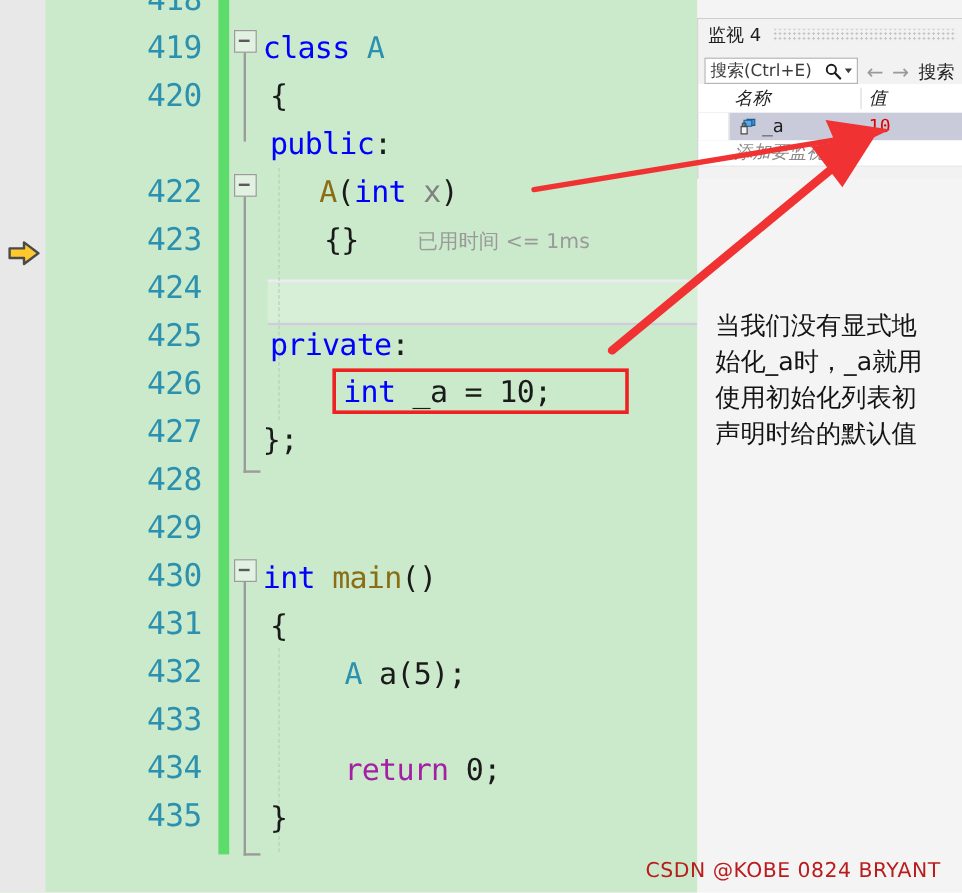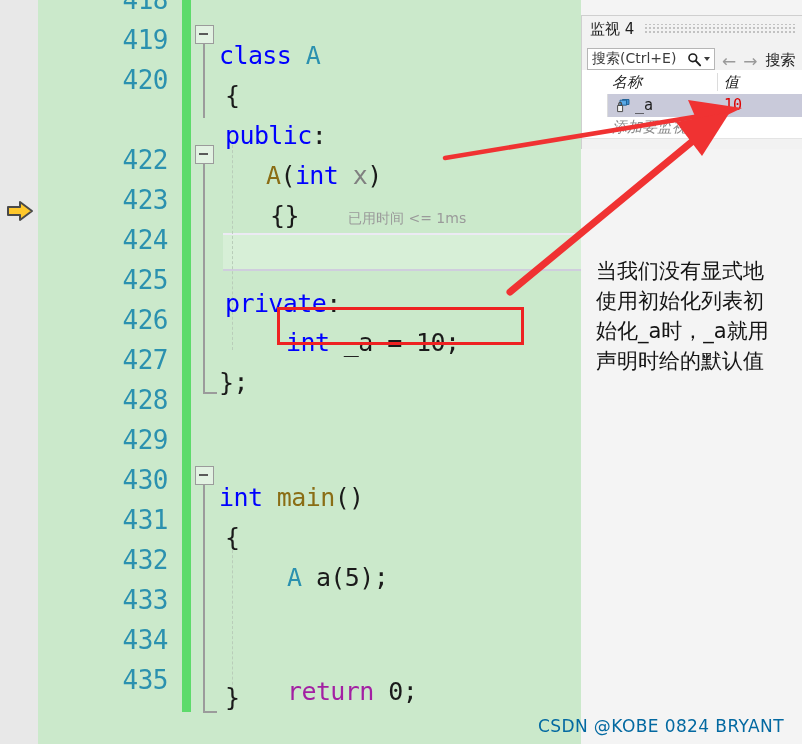--- a/index.html
+++ b/index.html
@@ -68,35 +68,34 @@
   .cline {
     position: absolute;
     left: 0;
     height: 40px;
     line-height: 40px;
     white-space: pre;
     font-family: "DejaVu Sans Mono", "Liberation Mono", monospace;
     font-size: 25px;
     color: #1a1a1a;
     letter-spacing: -0.6px;
-    margin-top: 16px;
   }
   .kw      { color: #0000ff; }
   .type    { color: #2b91af; }
   .fn      { color: #8a6d15; }
   .ident   { color: #808080; }
   .ctrl    { color: #a31fa3; }
   .num     { color: #1a1a1a; }
   .punct   { color: #1a1a1a; }
   .brace   { color: #1a1a1a; }
 
   .elapsed {
     color: #9a9a9a;
     font-family: "DejaVu Sans", "Liberation Sans", sans-serif;
-    font-size: 14px;
+    font-size: 17px;
     letter-spacing: 0;
   }
 
   
   .fold-box {
     position: absolute;
     width: 19px; height: 19px;
     border: 1.6px solid #9b9b9b;
     background: #e2f2e2;
     box-sizing: border-box;
@@ -319,21 +318,21 @@
     left: 0; top: 0;
     width: 802px; height: 744px;
     pointer-events: none;
   }
 
   
   #watermark {
     position: absolute;
     left: 538px; top: 716px;
     font-size: 17px;
-    color: #0369a1;
+    color: #b91c1c;
     letter-spacing: 0.4px;
     white-space: nowrap;
   }
 </style>
 </head>
 <body>
 
 <div id="root">
 
   <div id="editor">
@@ -387,21 +386,21 @@
       <div class="cline" id="ln422" style="top:140px; left:75px;"><span class="fn">A</span><span class="punct">(</span><span class="kw">int</span><span class="punct"> </span><span class="ident">x</span><span class="punct">)</span></div>
       <div class="cline" id="ln421" style="top:100px; left:34px;"><span class="kw">public</span><span class="punct">:</span></div>
       <div class="cline" id="ln423" style="top:180px; left:79px;"><span class="brace">{}</span></div>
       <span class="cline elapsed" id="elapsed" style="top:182px; left:157px;">已用时间 &lt;= 1ms</span>
       <div class="cline" id="ln425" style="top:268px; left:34px;"><span class="kw">private</span><span class="punct">:</span></div>
       <div class="cline" id="ln426" style="top:307px; left:95px;"><span class="kw">int</span><span class="punct"> _a = </span><span class="num">10</span><span class="punct">;</span></div>
       <div class="cline" id="ln427" style="top:347px; left:28px;"><span class="brace">};</span></div>
       <div class="cline" id="ln430" style="top:462px; left:28px;"><span class="kw">int</span><span class="punct"> </span><span class="fn">main</span><span class="punct">()</span></div>
       <div class="cline" id="ln431" style="top:502px; left:34px;"><span class="brace">{</span></div>
       <div class="cline" id="ln432" style="top:542px; left:96px;"><span class="type">A</span><span class="punct"> a(</span><span class="num">5</span><span class="punct">);</span></div>
-      <div class="cline" id="ln434" style="top:656px; left:96px;"><span class="ctrl">return</span><span class="punct"> </span><span class="num">0</span><span class="punct">;</span></div>
+      <div class="cline" id="ln434" style="top:622px; left:96px;"><span class="ctrl">return</span><span class="punct"> </span><span class="num">0</span><span class="punct">;</span></div>
       <div class="cline" id="ln435" style="top:662px; left:34px;"><span class="brace">}</span></div>
     </div>
 
     <div id="red-box"></div>
   </div>
 
   <div id="watch">
 
     <div id="watch-title">
       <span id="watch-title-text">监视 4</span>
@@ -440,22 +439,22 @@
       <span id="row-value">10</span>
     </div>
 
     <div id="watch-placeholder-row">
       <span id="watch-placeholder-text">添加要监视的项</span>
     </div>
   </div>
 
   <div id="note">
     <div class="note-line">当我们没有显式地</div>
+    <div class="note-line">始化_a时，_a就用</div>
     <div class="note-line">使用初始化列表初</div>
-    <div class="note-line">始化_a时，_a就用</div>
     <div class="note-line">声明时给的默认值</div>
   </div>
 
   <svg id="arrows" viewBox="0 0 802 744">
 
     <g>
       <path d="M445 158 L700 116" stroke="#f03232" stroke-width="4.5" fill="none" stroke-linecap="round"></path>
       <path d="M742 108 L688 100 L700 128 Z" fill="#f03232"></path>
     </g>
 

